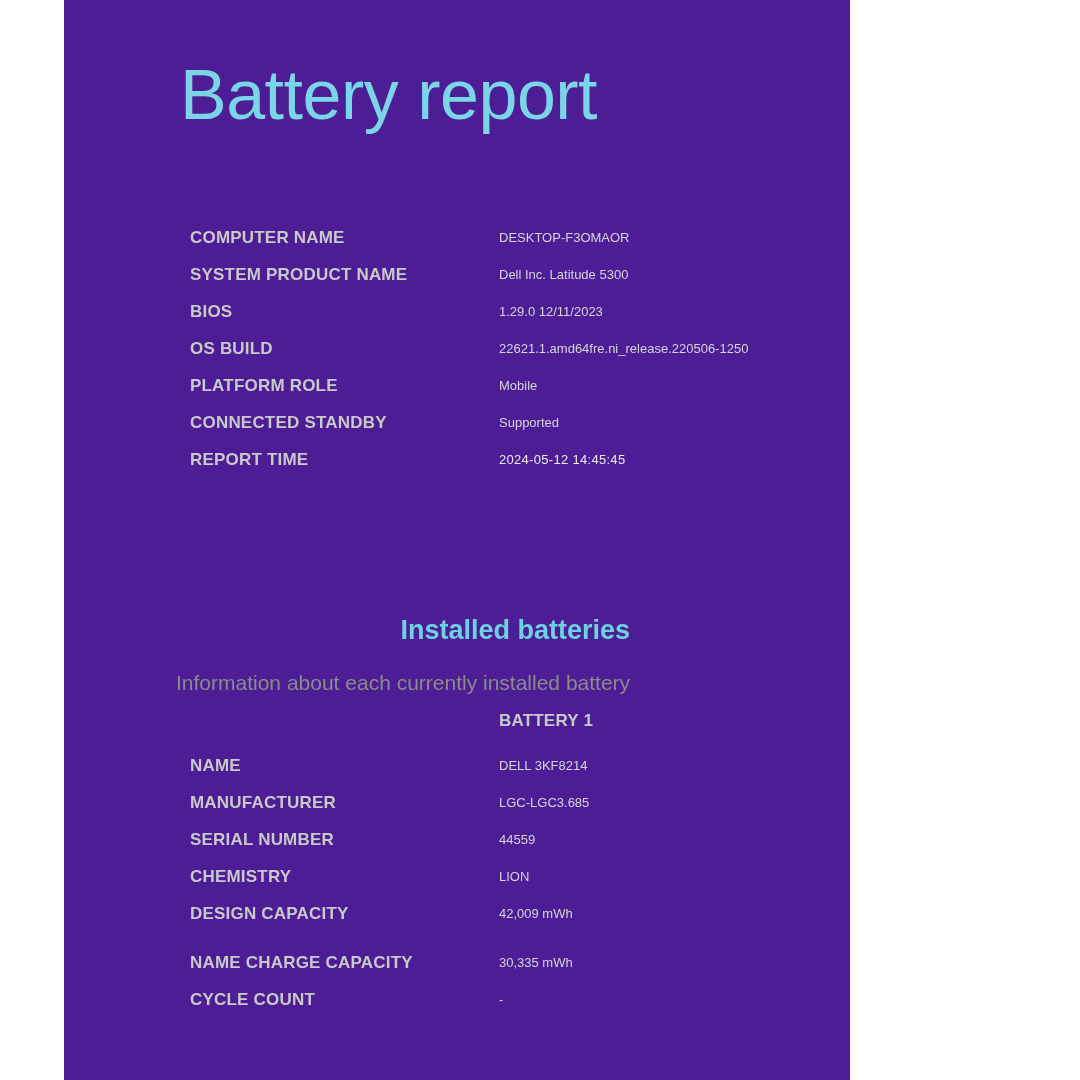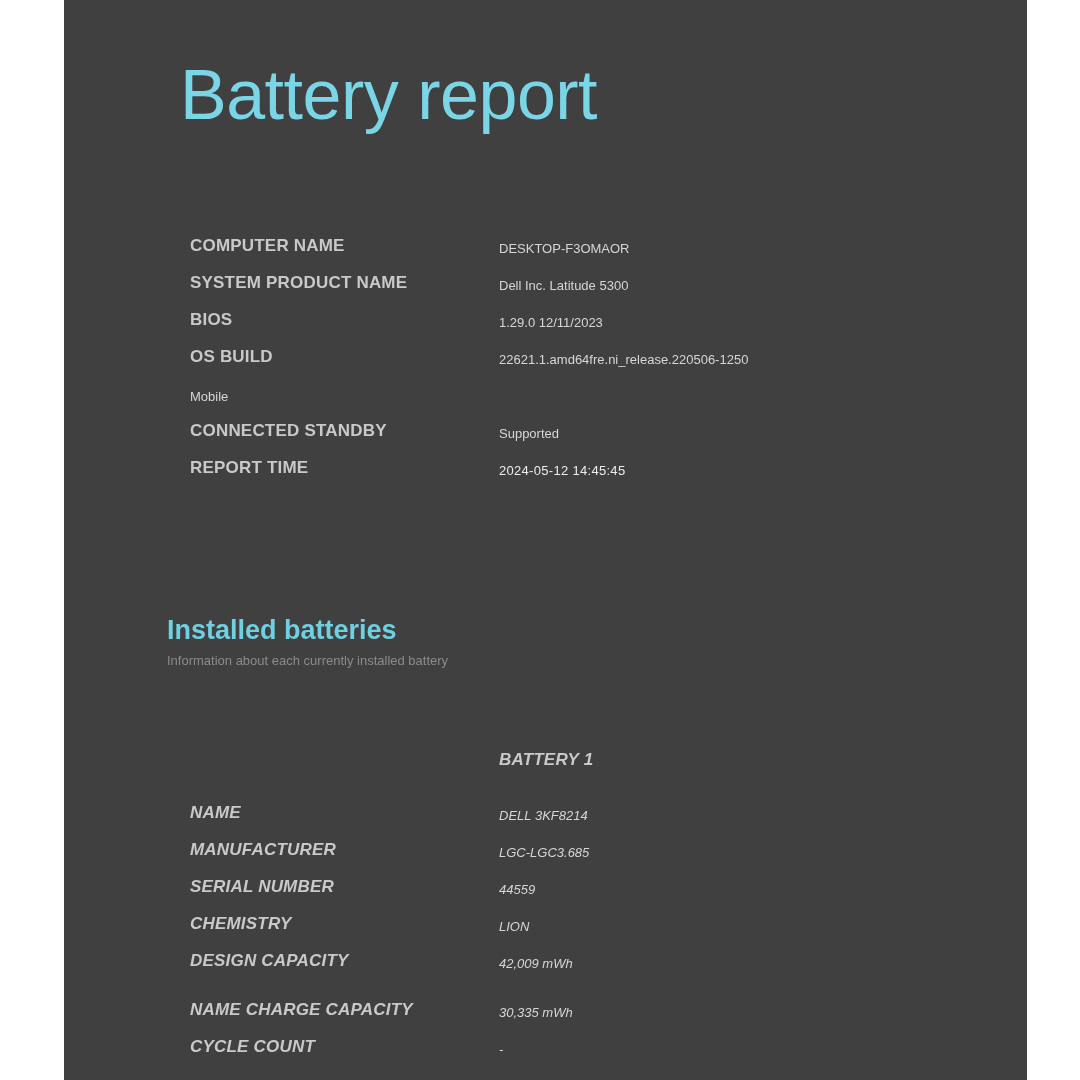--- a/index.html
+++ b/index.html
@@ -11,23 +11,23 @@
     width: 1080px;
     height: 1080px;
     overflow: hidden;
     font-family: "Liberation Sans", sans-serif;
   }
 
   #report-page {
     position: absolute;
     left: 64px;
     top: 0;
-    width: 963px;
+    width: 786px;
     height: 1080px;
-    background: #404040;
+    background: #4c1d95;
     overflow: hidden;
   }
 
   
   #page-title {
     position: absolute;
     left: 116px;
     top: 57px;
     font-size: 70px;
     font-weight: 400;
@@ -37,21 +37,21 @@
     white-space: nowrap;
   }
 
   
   .report-table {
     position: absolute;
     left: 126px;
   }
   .report-row {
     display: flex;
-    align-items: flex-end;
+    align-items: center;
     height: 37px;
   }
   .row-label {
     width: 309px;
     flex: 0 0 309px;
     font-size: 17px;
     font-weight: bold;
     letter-spacing: 0.2px;
     color: #c9c9c9;
     white-space: nowrap;
@@ -69,40 +69,41 @@
   }
   .row-gap {
     height: 12px;
   }
 
   #system-table { top: 219px; }
 
   
   #installed-batteries-section {
     position: absolute;
-    left: 103px;
+    left: 112px;
     top: 614px;
+    text-align: right;
   }
   #section-heading {
     font-size: 27px;
     font-weight: bold;
     color: #6fd0e2;
     line-height: 1.25;
     white-space: nowrap;
   }
   #section-subtitle {
-    margin-top: 5px;
-    font-size: 13px;
+    margin-top: 23px;
+    font-size: 21px;
     font-weight: 400;
     color: #8b8b8b;
     white-space: nowrap;
   }
 
   
-  #battery-table { top: 750px; font-style: italic; }
+  #battery-table { top: 711px; }
   .battery-header-row {
     display: flex;
     align-items: baseline;
     height: 36px;
   }
   .battery-header-spacer {
     width: 309px;
     flex: 0 0 309px;
   }
   .battery-header-label {
@@ -131,20 +132,21 @@
       </div>
       <div class="report-row">
         <div class="row-label">BIOS</div>
         <div class="row-value">1.29.0 12/11/2023</div>
       </div>
       <div class="report-row">
         <div class="row-label">OS BUILD</div>
         <div class="row-value">22621.1.amd64fre.ni_release.220506-1250</div>
       </div>
       <div class="report-row">
+        <div class="row-label">PLATFORM ROLE</div>
         <div class="row-value">Mobile</div>
       </div>
       <div class="report-row">
         <div class="row-label">CONNECTED STANDBY</div>
         <div class="row-value">Supported</div>
       </div>
       <div class="report-row">
         <div class="row-label">REPORT TIME</div>
         <div class="row-value emphasis">2024-05-12  14:45:45</div>
       </div>

